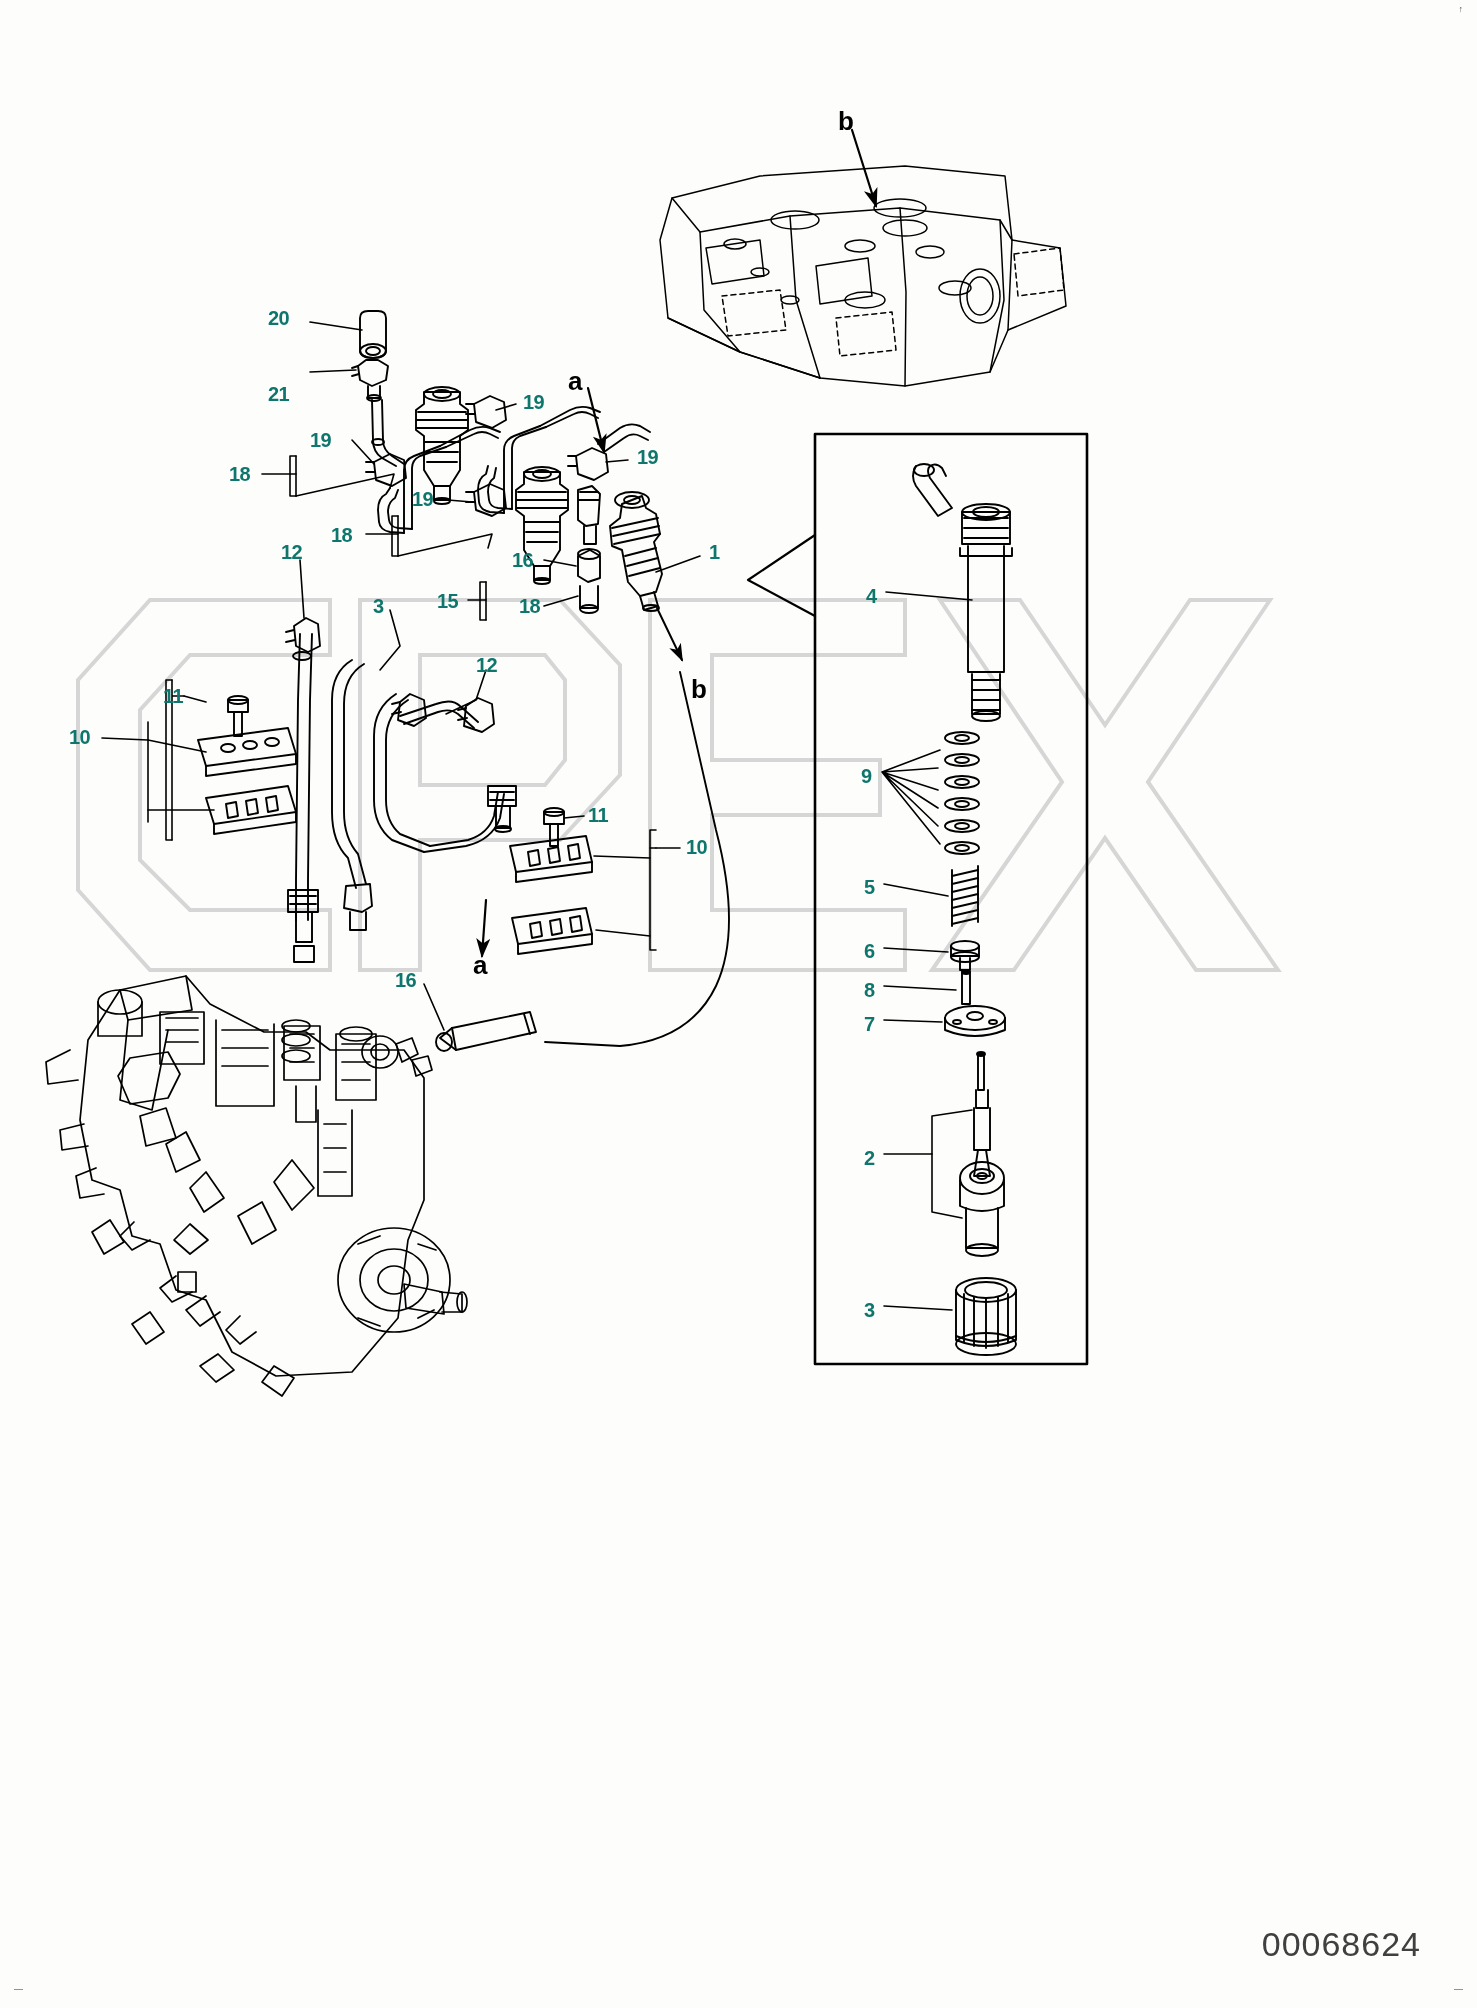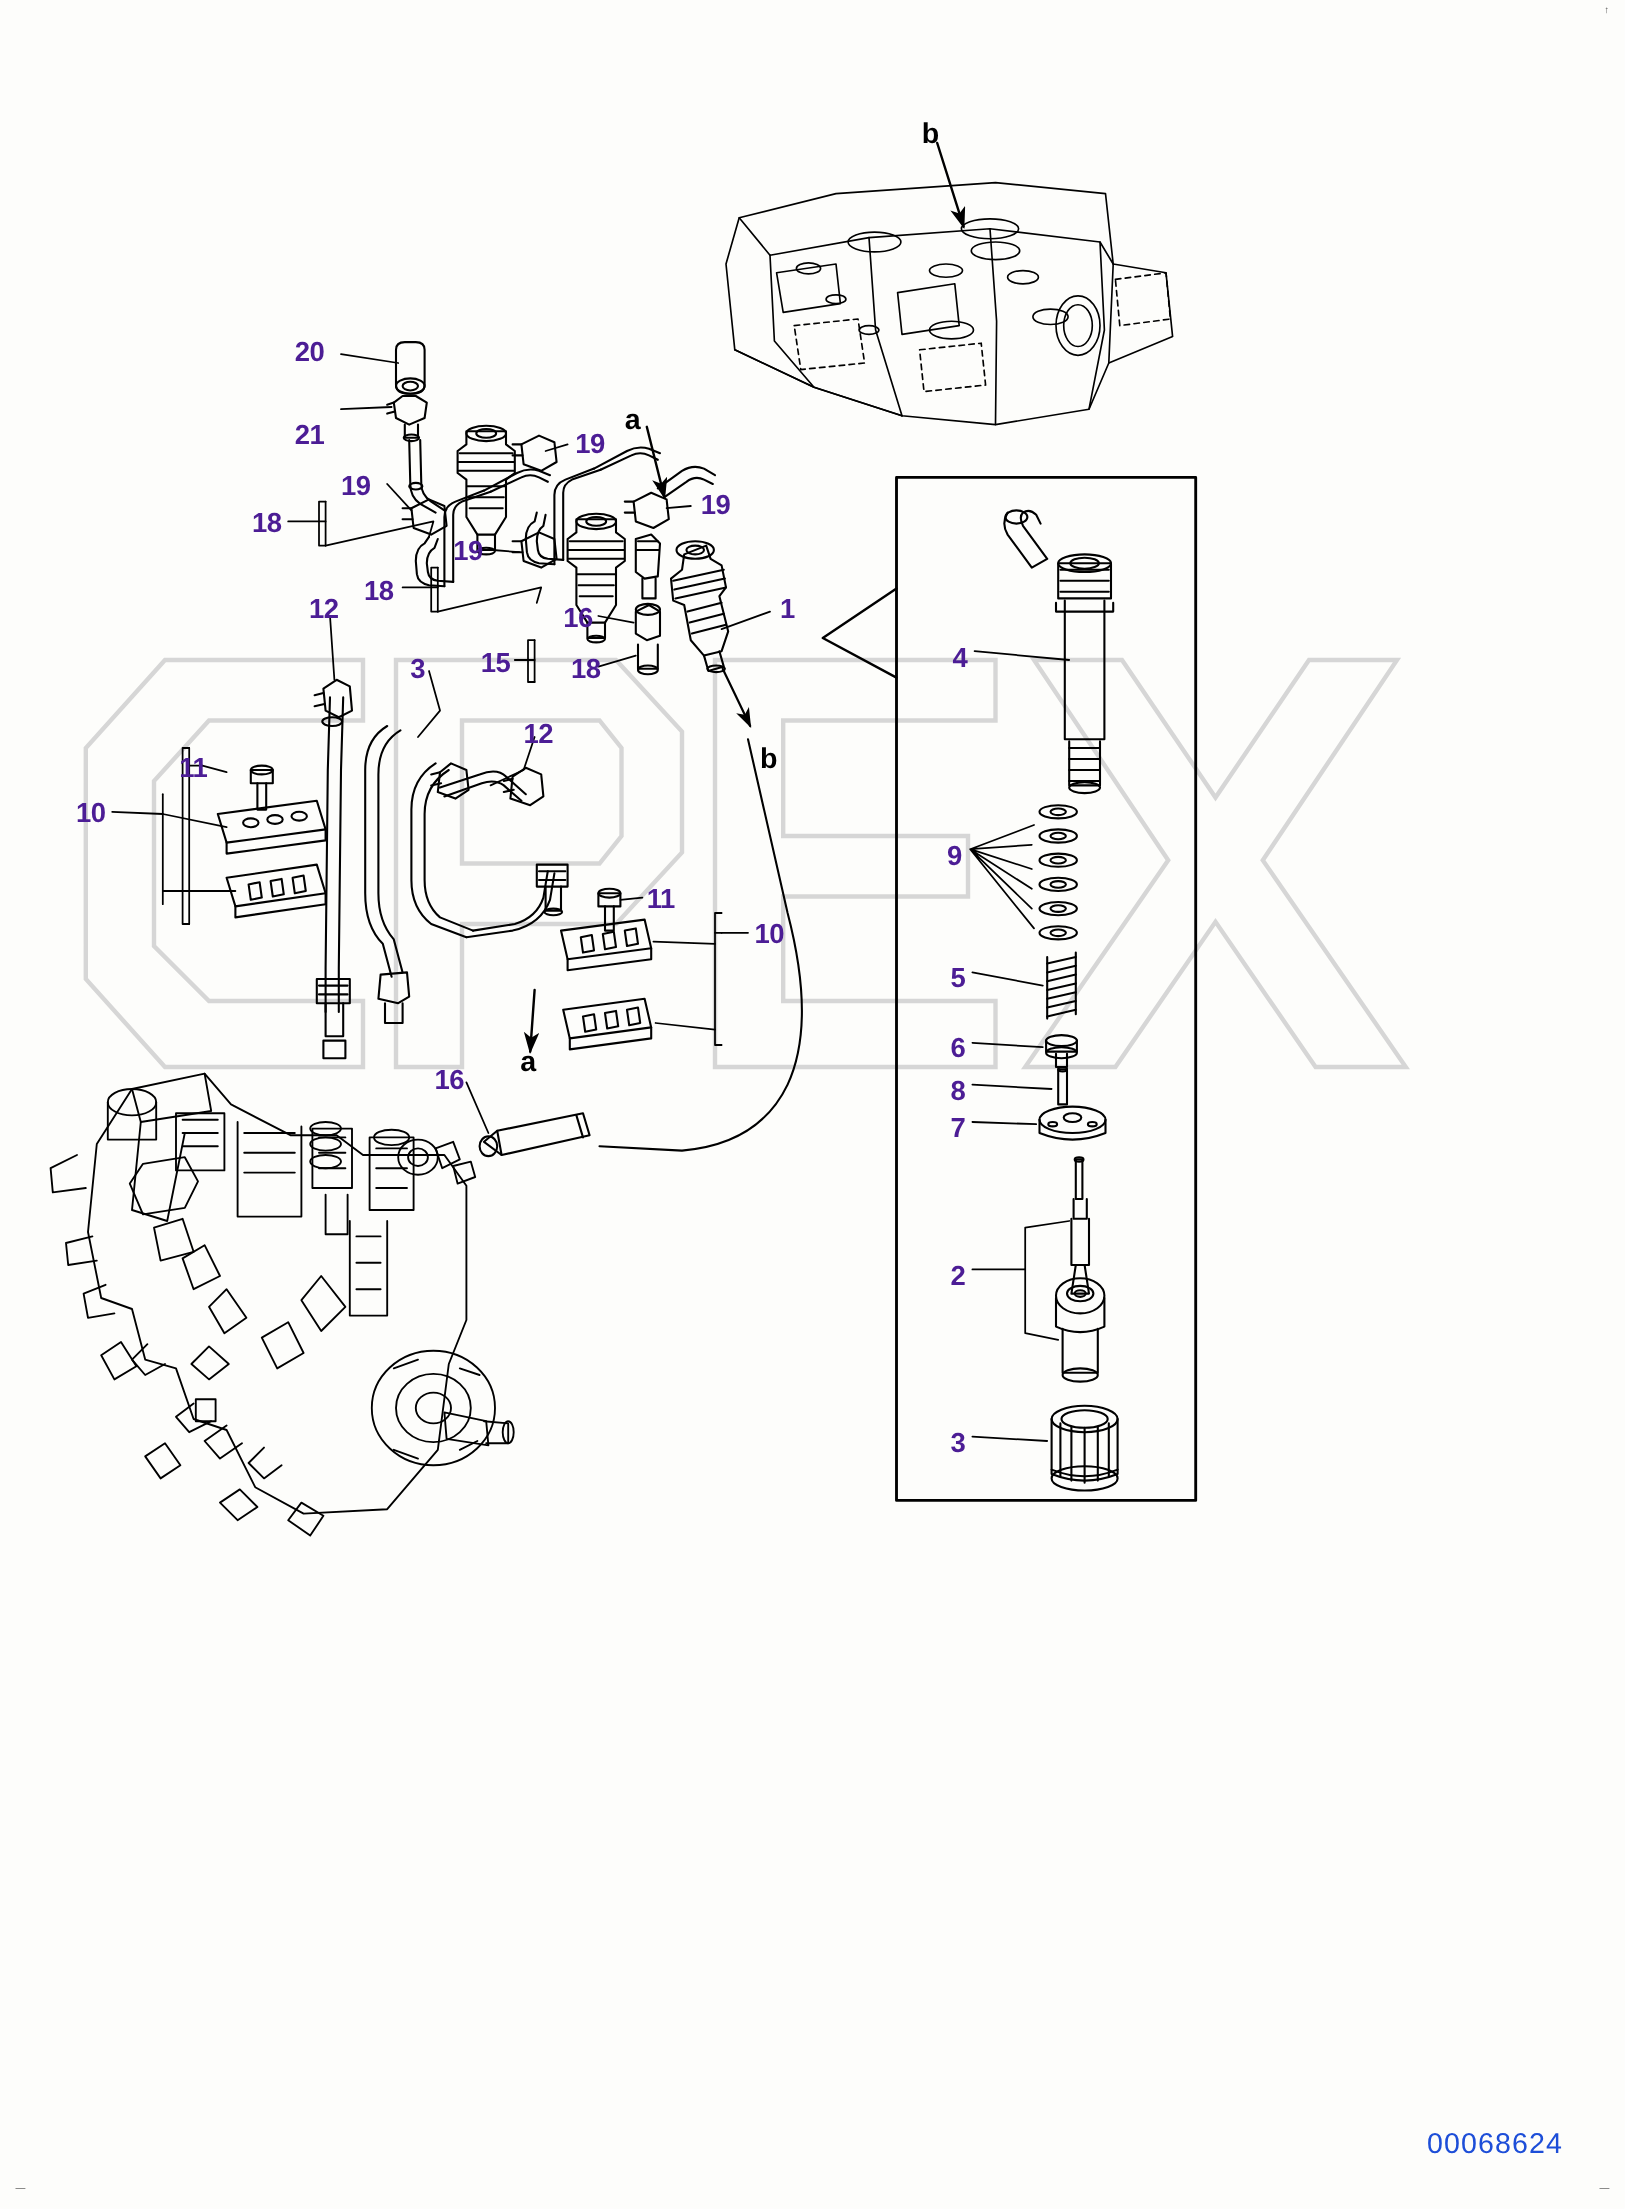--- a/index.html
+++ b/index.html
@@ -20,43 +20,43 @@
   }
   svg.layer {
     position: absolute; top: 0; left: 0;
     width: 1477px; height: 2008px;
     pointer-events: none;
   }
   .callout {
     position: absolute;
     font-family: "Liberation Sans", sans-serif;
     font-weight: bold;
-    font-size: 25px;
-    color: #4c1d95;
+    font-size: 20px;
+    color: #0f766e;
     line-height: 1;
     white-space: nowrap;
     letter-spacing: -0.5px;
     text-align: right;
   }
   .section-mark {
     position: absolute;
     font-family: "Liberation Sans", sans-serif;
     font-weight: bold;
     font-size: 26px;
     color: #000;
     line-height: 1;
   }
   #figure-number {
     position: absolute;
     right: 56px;
     bottom: 44px;
     font-family: "Liberation Sans", sans-serif;
-    font-size: 26px;
+    font-size: 34px;
     letter-spacing: 1px;
-    color: #1d4ed8;
+    color: #404040;
   }
   .corner-mark {
     position: absolute;
     font-size: 9px;
     color: #555;
     font-family: "Liberation Sans", sans-serif;
   }
   #watermark {
     position: absolute;
     left: 0; top: 560px;

